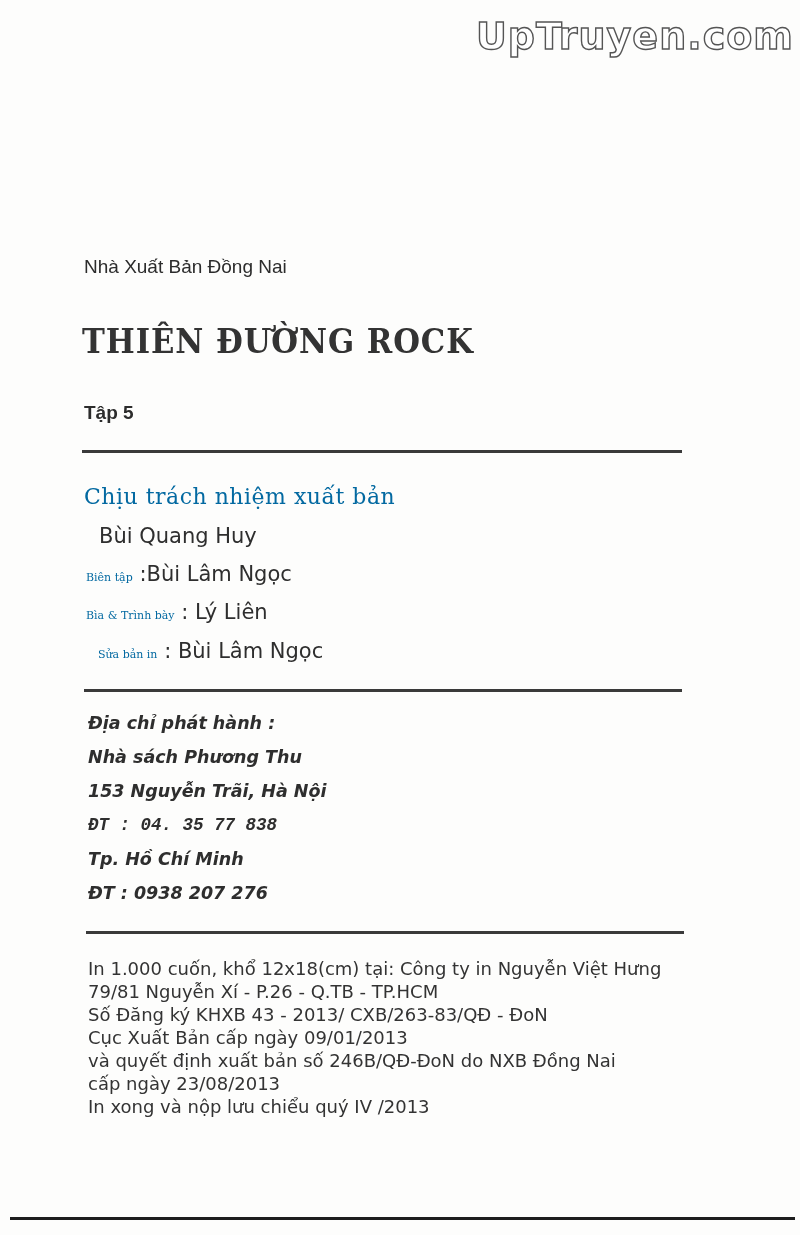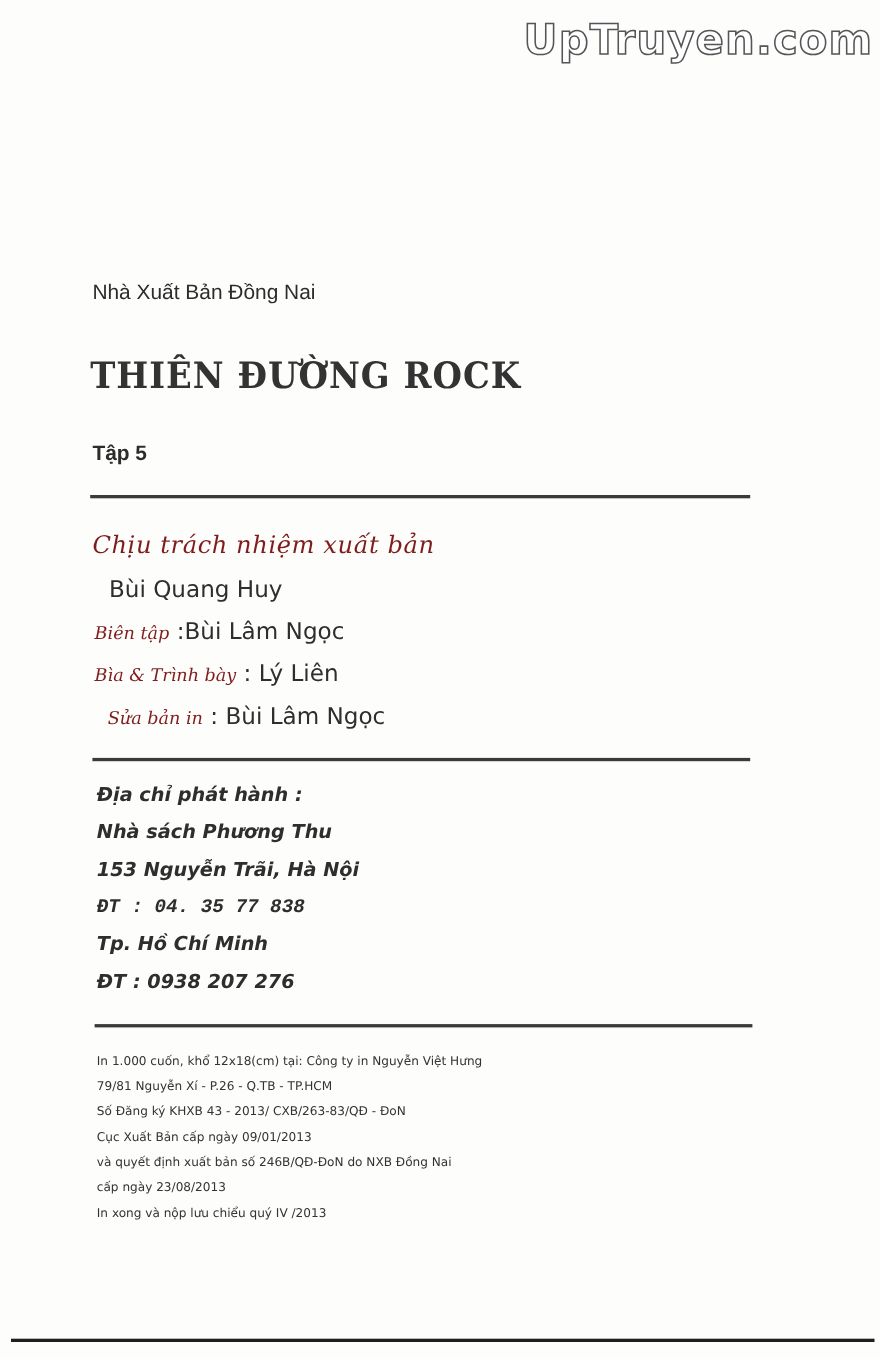--- a/index.html
+++ b/index.html
@@ -14,26 +14,26 @@
       font-weight: bold; font-size: 38px; letter-spacing: 1px;
       color: #ffffff; -webkit-text-stroke: 1.4px #555;
     }
     .publisher { left: 84px; top: 256px; font-size: 19px; color: #2c2c2c; font-family: "Liberation Sans", sans-serif; font-weight: 500; }
     .title {
       left: 82px; top: 322px; font-family: "DejaVu Serif", serif; font-size: 33px;
       color: #333; letter-spacing: 1px; font-weight: bold; transform: scaleX(0.93); transform-origin: left;
     }
     .volume { left: 84px; top: 402px; font-size: 19px; font-family: "Liberation Sans", sans-serif; font-weight: bold; color: #2c2c2c; }
     .rule { position: absolute; height: 3px; background: #3a3a3a; }
-    .script { font-family: "DejaVu Serif", serif; font-style: italic; color: #7f1d1d; }
+    .script { font-family: "DejaVu Serif", serif; color: #0369a1; }
     .credits-head { left: 84px; top: 484px; font-size: 22px; letter-spacing: 0.5px; }
     .credit-line { font-family: "DejaVu Sans", sans-serif; font-size: 21px; color: #2e2e2e; }
-    .credit-line .script { font-size: 16px; }
+    .credit-line .script { font-size: 11px; }
     .dist { font-family: "DejaVu Sans", sans-serif; font-style: italic; font-weight: bold; font-size: 17.5px; color: #2e2e2e; left: 88px; }
-    .print { font-family: "DejaVu Sans", sans-serif; font-size: 11px; color: #333; left: 88px; }
+    .print { font-family: "DejaVu Sans", sans-serif; font-size: 18px; color: #333; left: 88px; }
   </style>
 </head>
 <body>
 
 <div class="abs watermark">UpTruyen.com</div>
 
 <div class="abs publisher">Nhà Xuất Bản Đồng Nai</div>
 <div class="abs title">THIÊN ĐƯỜNG ROCK</div>
 <div class="abs volume">Tập 5</div>
 

